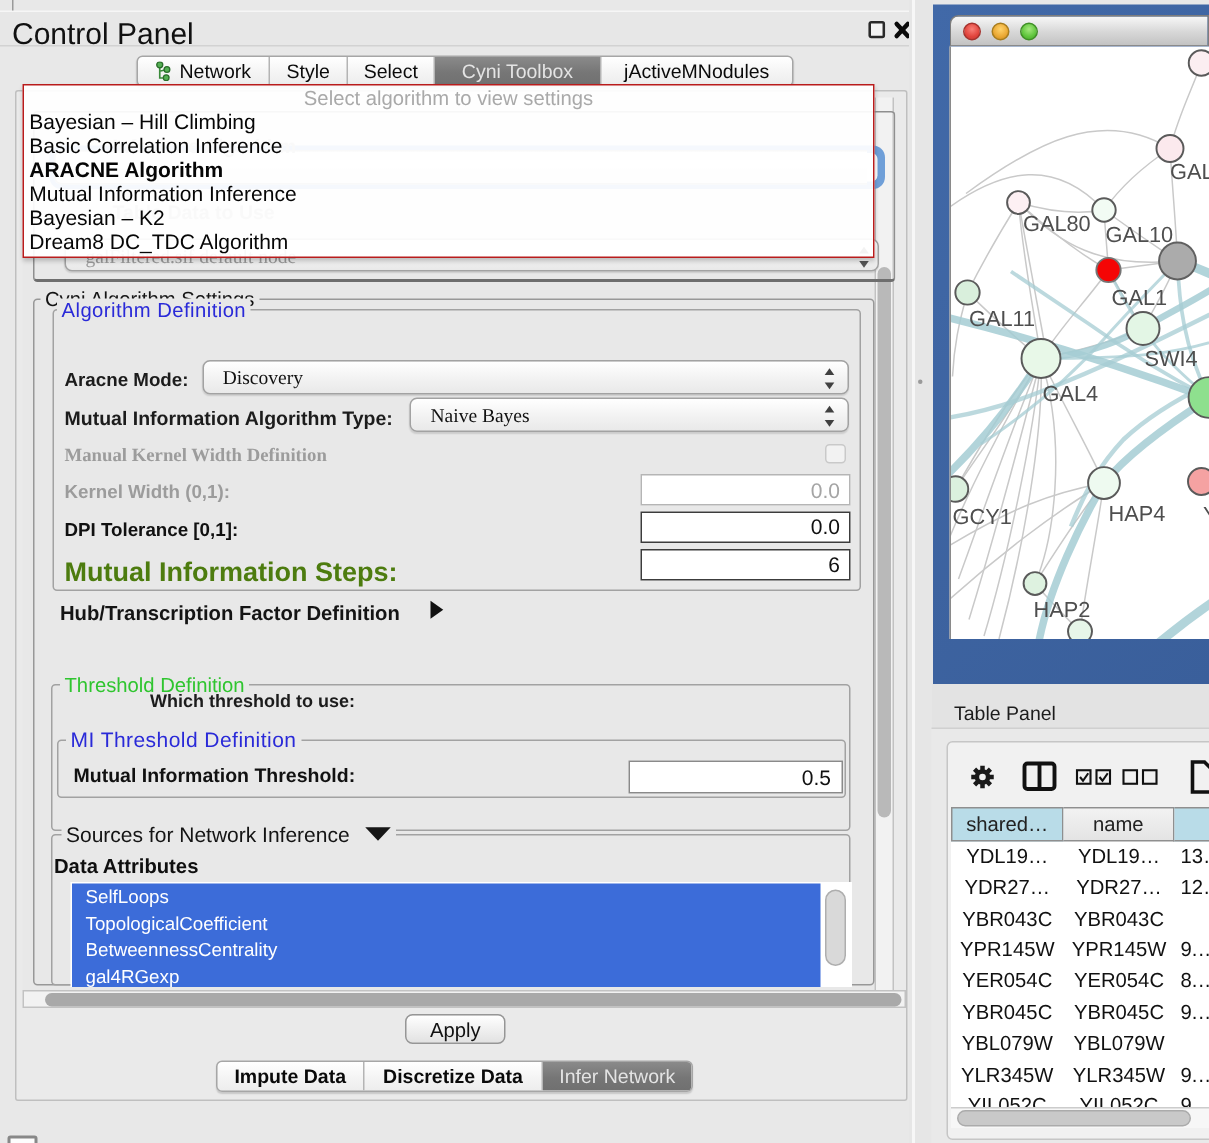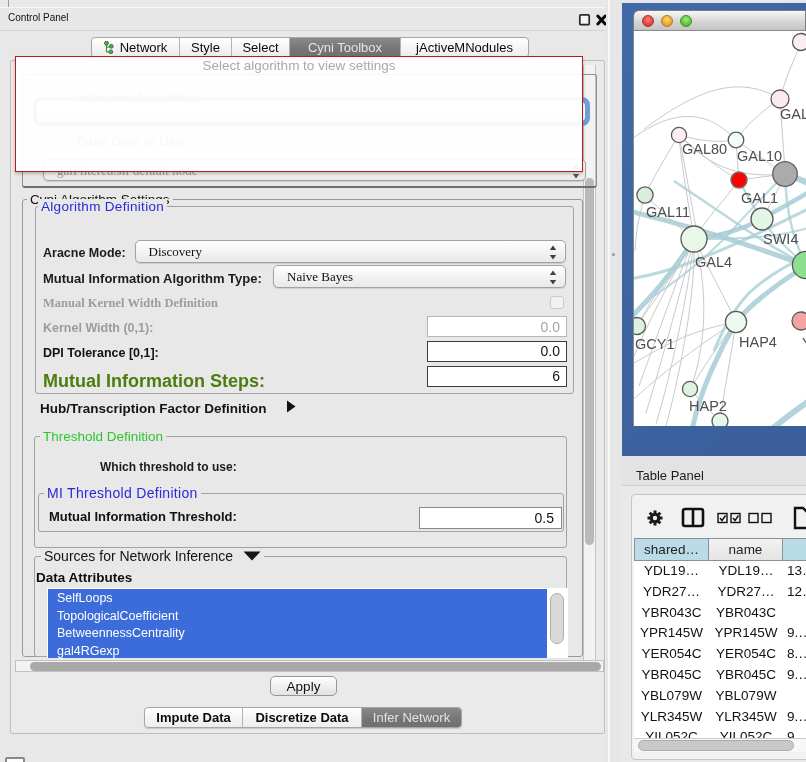--- a/index.html
+++ b/index.html
@@ -28,21 +28,21 @@
 </style>
 </head>
 <body>
 
 <div class="abs" id="leftwin" style="left:0;top:0;width:612px;height:762px;background:#e8e8e8;">
 
   <div class="abs" style="left:0;top:7px;width:612px;height:1px;background:#f6f6f6;"></div>
   <div class="abs" style="left:8px;top:0;width:1px;height:7px;background:#9a9a9a;"></div>
 
   <div class="abs" style="left:0;top:8px;width:612px;height:23px;background:#e7e7e7;border-bottom:1px solid #d2d2d2;"></div>
-  <div class="abs" style="left:8px;top:12px;font-size:10px;color:#111;">Control Panel</div>
+  <div class="abs" style="left:8px;top:12px;font-size:20px;color:#111;">Control Panel</div>
 
   <svg class="abs" style="left:577px;top:13px;" width="32" height="14" viewBox="0 0 32 14">
     <rect x="2.8" y="1.8" width="9.4" height="9.9" rx="1" fill="#f4f4f4" stroke="#2a2a2a" stroke-width="1.7"></rect>
     <path d="M20.8 3 L28.2 11 M28.2 3 L20.8 11" stroke="#0a0a0a" stroke-width="3" stroke-linecap="round"></path>
   </svg>
 
   <div class="abs" style="left:10px;top:60px;width:595px;height:674px;background:#eaeaea;border:1px solid #bfbfbf;border-radius:2px;"></div>
 
   <div class="abs" style="left:15px;top:65px;width:568px;height:607px;background:#e8e8e8;"></div>
 
@@ -105,21 +105,21 @@
   <div class="field" style="left:427px;top:341px;width:140px;height:21px;border:1.5px solid #3c3c3c;padding:1px 6px 0 0;">0.0</div>
   <div class="abs bold" style="left:43px;top:370.5px;font-size:18px;color:#4d7c0f;">Mutual Information Steps:</div>
   <div class="field" style="left:427px;top:366px;width:140px;height:21px;border:1.5px solid #3c3c3c;padding:1px 6px 0 0;">6</div>
 
   <div class="abs bold" style="left:40px;top:400px;font-size:13.5px;color:#141414;">Hub/Transcription Factor Definition
     <svg width="10" height="13" viewBox="0 0 10 13" style="margin-left:16px;">
         <path d="M1 0.5 L9.5 6.5 L1 12.5 Z" fill="#111"></path>
       </svg>
   </div>
 
-  <div class="grp" style="left:34px;top:436px;width:533px;height:112px;border-color:#a2a2a2;text-decoration:underline;">
+  <div class="grp" style="left:34px;top:456px;width:533px;height:98px;border-color:#a2a2a2;text-decoration:underline;">
     <div class="grptitle" style="left:5px;font-size:13.5px;color:#2fc52f;">Threshold Definition</div>
   </div>
   <div class="abs bold" style="left:100px;top:460px;font-size:12px;color:#1c1c1c;">Which threshold to use:</div>
   <div class="grp" style="left:38px;top:492.5px;width:526px;height:39px;border-color:#a2a2a2;">
     <div class="grptitle" style="left:5px;font-size:14px;letter-spacing:0.3px;color:#2a2ad8;">MI Threshold Definition</div>
   </div>
   <div class="abs bold" style="left:49px;top:508.5px;font-size:13px;color:#111;">Mutual Information Threshold:</div>
   <div class="field" style="left:419px;top:507px;width:143px;height:22px;border:1px solid #8a8a8a;padding:2px 7px 0 0;">0.5</div>
 
   <div class="grp" style="left:34px;top:556px;width:533px;height:101px;border-color:#a2a2a2;">
@@ -154,20 +154,21 @@
   </div>
 
   <div class="seg" style="left:144px;top:707px;height:21px;font-size:13.5px;">
     <div class="s bold" style="width:98px;">Impute Data</div>
     <div class="s bold" style="width:119px;">Discretize Data</div>
     <div class="s sel" style="width:99px;">Infer Network</div>
   </div>
 
   <div class="abs" style="left:15px;top:56px;width:568px;height:115.5px;background:rgba(255,255,255,0.93);border:1px solid #b91c1c;box-shadow:0 2px 3px rgba(0,0,0,0.22);font-size:14px;">
     <div style="height:16px;padding-top:0.5px;text-align:center;color:#a9a9a9;font-size:13.5px;">Select algorithm to view settings</div>
+    <div style="padding-left:3.5px;line-height:16.1px;color:#060606;">Bayesian – Hill Climbing<br>Basic Correlation Inference<br><span class="bold">ARACNE Algorithm</span><br>Mutual Information Inference<br>Bayesian – K2<br>Dream8 DC_TDC Algorithm</div>
   </div>
 
   <div class="abs" style="left:5px;top:757px;width:20px;height:10px;border:2px solid #888;border-radius:2px 2px 0 0;background:#fdfdfd;"></div>
 </div>
 
 <div class="abs" style="left:606px;top:0;width:16px;height:762px;background:#e6e6e6;"></div>
 <div class="abs" style="left:608px;top:0;width:2px;height:762px;background:#f7f7f7;"></div>
 <div class="abs" style="left:612px;top:253px;width:3px;height:3px;background:#9a9a9a;border-radius:50%;"></div>
 <div class="abs" style="left:622px;top:3px;width:184px;height:453px;background:linear-gradient(135deg,#4169a8,#3a5f9b);"></div>
 

